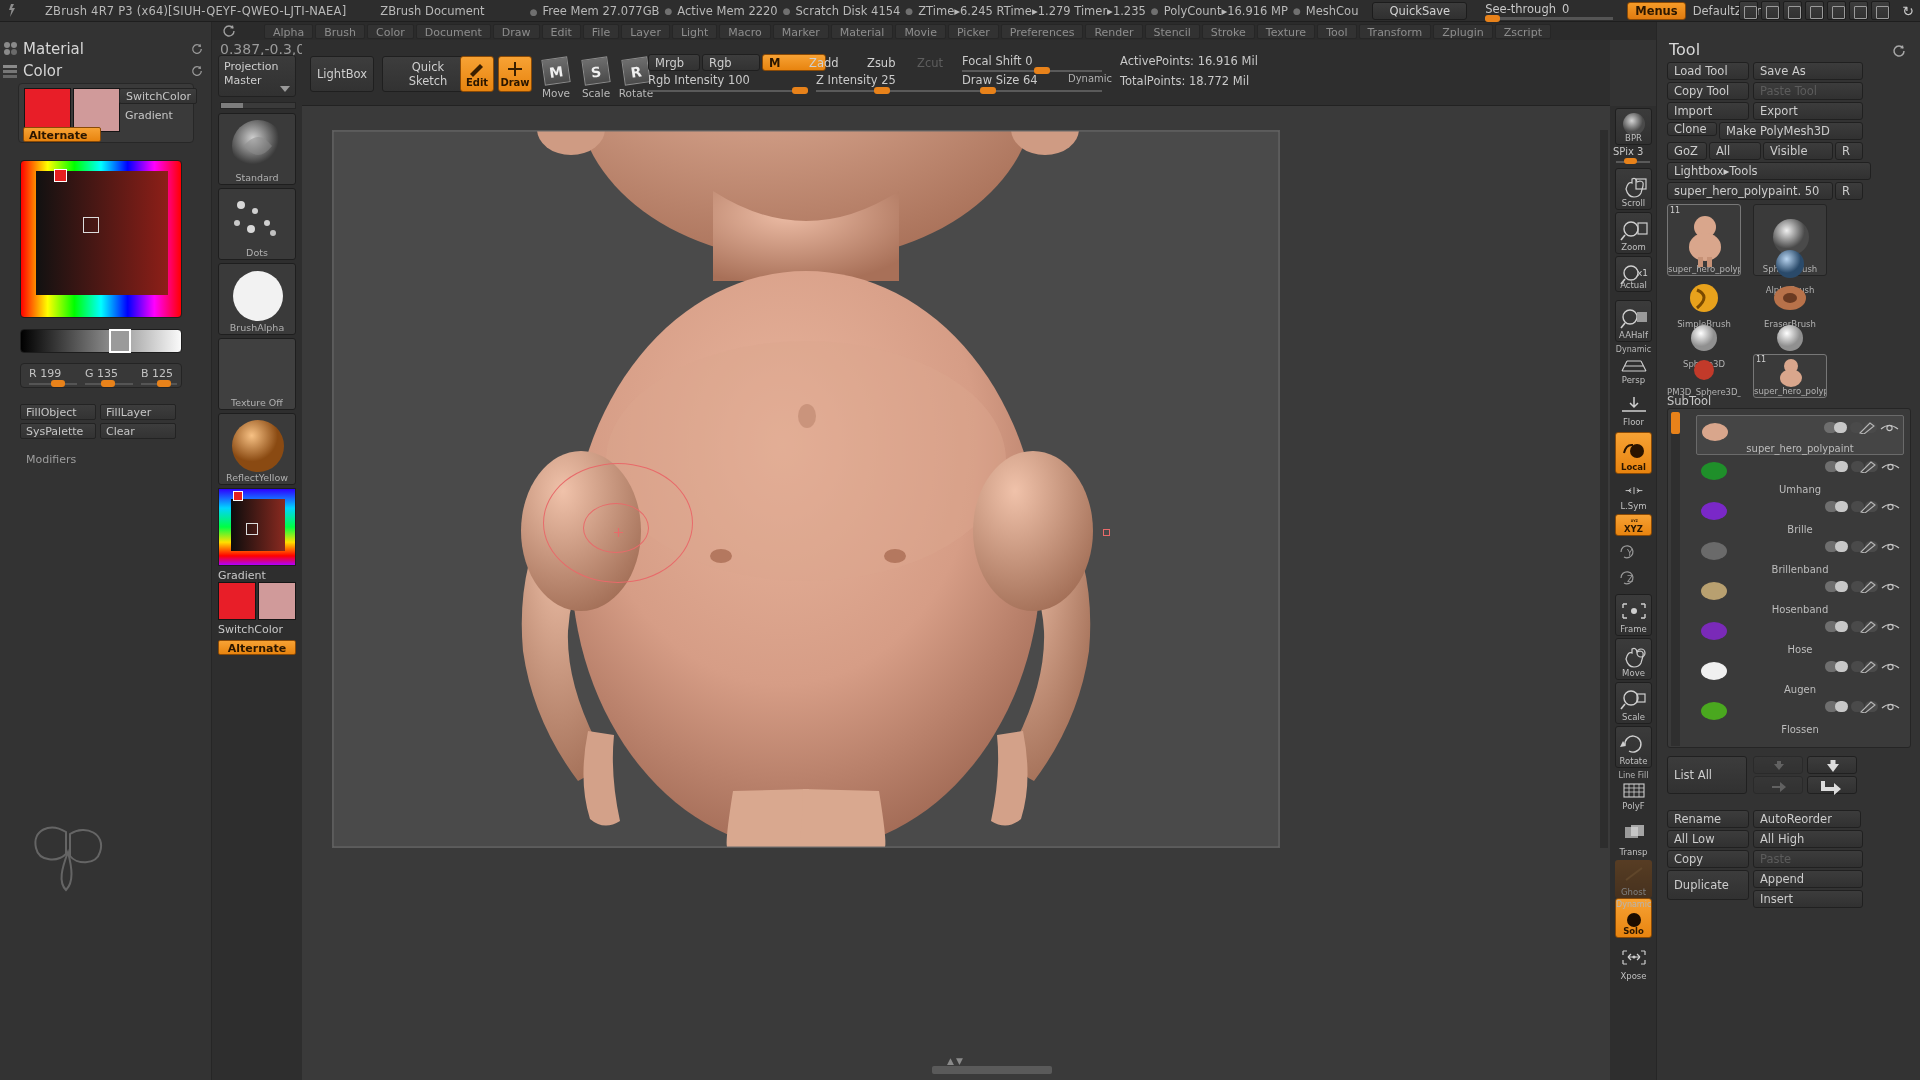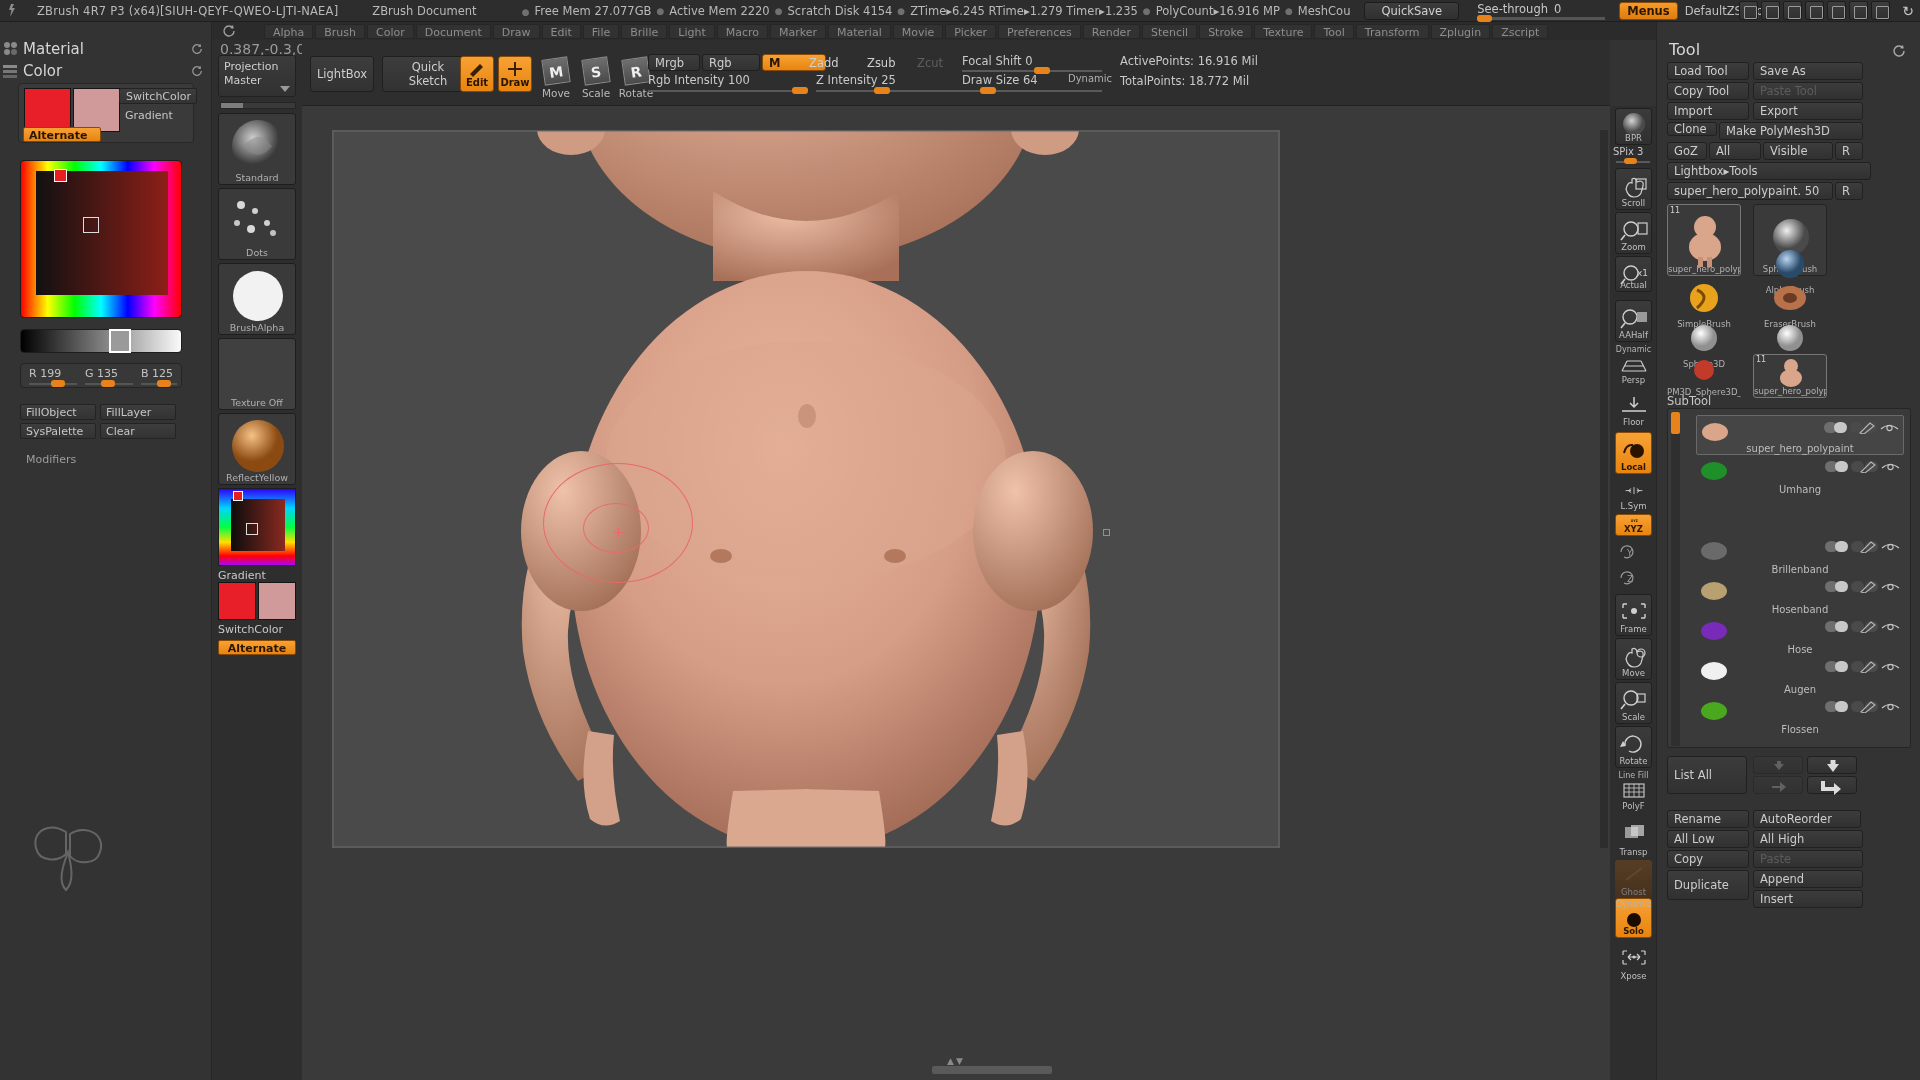--- a/index.html
+++ b/index.html
@@ -6,21 +6,21 @@
   html,body { width:1920px; height:1080px; overflow:hidden; background:#2b2b2b;
     font-family:"DejaVu Sans", sans-serif; color:#c8c8c8; }
   .app { position:relative; width:1920px; height:1080px; background:#333333; }
 
   
   .titlebar { position:absolute; left:0; top:0; width:1920px; height:22px;
     background:#2d2d2d; border-bottom:1px solid #1e1e1e; display:flex; align-items:center;
     font-size:11.5px; color:#b9b9b9; white-space:nowrap; }
   .zlogo { width:22px; height:20px; margin-left:3px; flex:0 0 auto; position:relative; }
   .zlogo svg { position:absolute; left:3px; top:2px; }
-  .tb-text { margin-left:12px; letter-spacing:.2px; }
+  .tb-text { margin-left:20px; letter-spacing:.2px; }
   .tb-sep { color:#707070; margin:0 5px; font-size:9px; }
   .tb-doc { margin-left:34px; }
   .tb-stats { margin-left:40px; }
   .quicksave { margin-left:14px; height:18px; padding:0 16px; display:flex; align-items:center;
     background:linear-gradient(#3c3c3c,#303030); border:1px solid #1c1c1c; border-radius:3px;
     font-size:11.5px; color:#d2d2d2; }
   .see-wrap { margin-left:18px; display:flex; flex-direction:column; justify-content:center; height:22px; }
   .see-row { display:flex; align-items:center; gap:6px; font-size:11.5px; color:#c9c9c9; }
   .see-slider { position:relative; width:128px; height:3px; background:#555; margin-top:1px; }
   .see-knob { position:absolute; left:0; top:-2px; width:15px; height:7px; background:#e8821a; border-radius:3px; }
@@ -254,21 +254,21 @@
         </svg>
     </div>
     <div class="menu-items" id="menu-items">
         <div class="menu-item">Alpha</div>
         <div class="menu-item">Brush</div>
         <div class="menu-item">Color</div>
         <div class="menu-item">Document</div>
         <div class="menu-item">Draw</div>
         <div class="menu-item">Edit</div>
         <div class="menu-item">File</div>
-        <div class="menu-item">Brille</div>
+        <div class="menu-item">Layer</div>
         <div class="menu-item">Light</div>
         <div class="menu-item">Macro</div>
         <div class="menu-item">Marker</div>
         <div class="menu-item">Material</div>
         <div class="menu-item">Movie</div>
         <div class="menu-item">Picker</div>
         <div class="menu-item">Preferences</div>
         <div class="menu-item">Render</div>
         <div class="menu-item">Stencil</div>
         <div class="menu-item">Stroke</div>
@@ -857,20 +857,43 @@
             </svg>
           </div>
           <div class="eye">
             <svg width="19" height="12">
               <path d="M1 7 q8 -7 17 0" stroke="#c4c4c4" stroke-width="1.2" fill="none"></path>
               <circle cx="9.5" cy="6" r="2.6" fill="none" stroke="#c4c4c4" stroke-width="1.1"></circle>
             </svg>
           </div>
           <div class="sub-name">Umhang</div>
         </div>
+        <div class="sub-row" style="top: 86px;">
+          <div class="sub-ic">
+            <svg width="32" height="28">
+              <ellipse cx="16" cy="14" rx="13" ry="9" fill="#7a28c8"></ellipse>
+            </svg>
+          </div>
+          <div class="tog" style="right:66px"></div>
+          <div class="tog" style="right:56px; background:#c8c8c8"></div>
+          <div class="tog" style="right:40px; background:#4a4a4a"></div>
+          <div class="tog" style="right:26px; background:#4a4a4a"></div>
+          <div class="brushic">
+            <svg width="17" height="12">
+              <path d="M1 11 L11 1 L15 4 L5 12 Z" fill="none" stroke="#b6b6b6" stroke-width="1.1"></path>
+            </svg>
+          </div>
+          <div class="eye">
+            <svg width="19" height="12">
+              <path d="M1 7 q8 -7 17 0" stroke="#c4c4c4" stroke-width="1.2" fill="none"></path>
+              <circle cx="9.5" cy="6" r="2.6" fill="none" stroke="#c4c4c4" stroke-width="1.1"></circle>
+            </svg>
+          </div>
+          <div class="sub-name">Brille</div>
+        </div>
         <div class="sub-row" style="top: 126px;">
           <div class="sub-ic">
             <svg width="32" height="28">
               <ellipse cx="16" cy="14" rx="13" ry="9" fill="#6a6a6a"></ellipse>
             </svg>
           </div>
           <div class="tog" style="right:66px"></div>
           <div class="tog" style="right:56px; background:#c8c8c8"></div>
           <div class="tog" style="right:40px; background:#4a4a4a"></div>
           <div class="tog" style="right:26px; background:#4a4a4a"></div>

